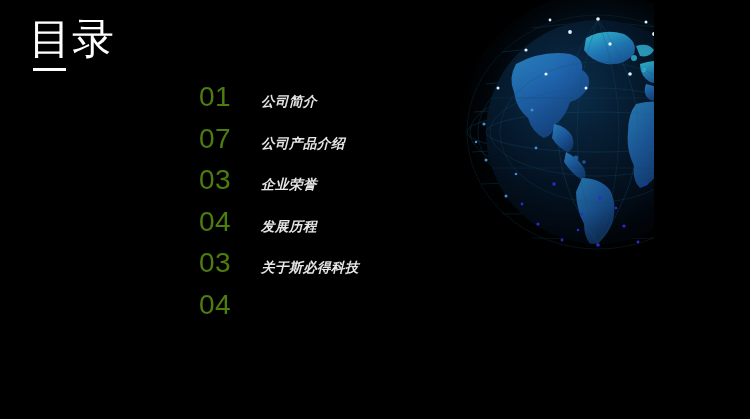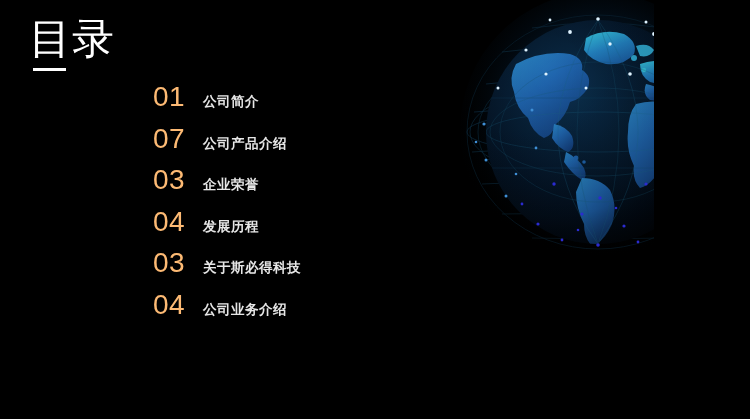--- a/index.html
+++ b/index.html
@@ -51,31 +51,33 @@
   }
   .toc-item {
     display: flex;
     align-items: baseline;
     height: 41.5px;
   }
   .toc-number {
     font-size: 28px;
     line-height: 30px;
     font-weight: 300;
-    color: #fdba74;
+    color: #4d7c0f;
     letter-spacing: 0.5px;
     min-width: 44px;
+    margin-left: 46px;
   }
   .toc-label {
     font-size: 13.5px;
     line-height: 16px;
     font-weight: bold;
     color: #e6e6e6;
     letter-spacing: 0.5px;
-    margin-left: 6px;
+    margin-left: 18px;
+    font-style: italic;
   }
 
   
   #globe-wrap {
     position: absolute;
     left: 458px;
     top: -8px;
     width: 280px;
     height: 290px;
   }
@@ -113,21 +115,20 @@
       <span class="toc-label">发展历程</span>
     </div>
 
     <div class="toc-item">
       <span class="toc-number">03</span>
       <span class="toc-label">关于斯必得科技</span>
     </div>
 
     <div class="toc-item">
       <span class="toc-number">04</span>
-      <span class="toc-label">公司业务介绍</span>
     </div>
 
   </div>
 
   <div id="globe-wrap">
     <svg width="280" height="290" viewBox="0 0 280 290" xmlns="http://www.w3.org/2000/svg">
       <defs>
         <radialGradient id="gGlow" cx="50%" cy="42%" r="55%">
           <stop offset="0%" stop-color="#07263f" stop-opacity="0.95"></stop>
           <stop offset="60%" stop-color="#041627" stop-opacity="0.55"></stop>

